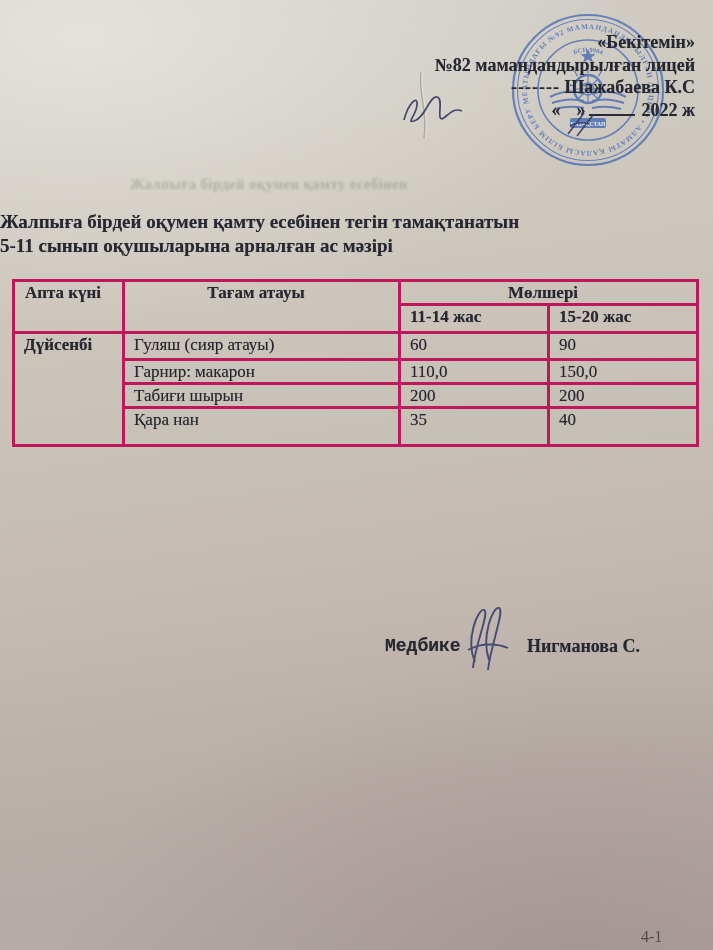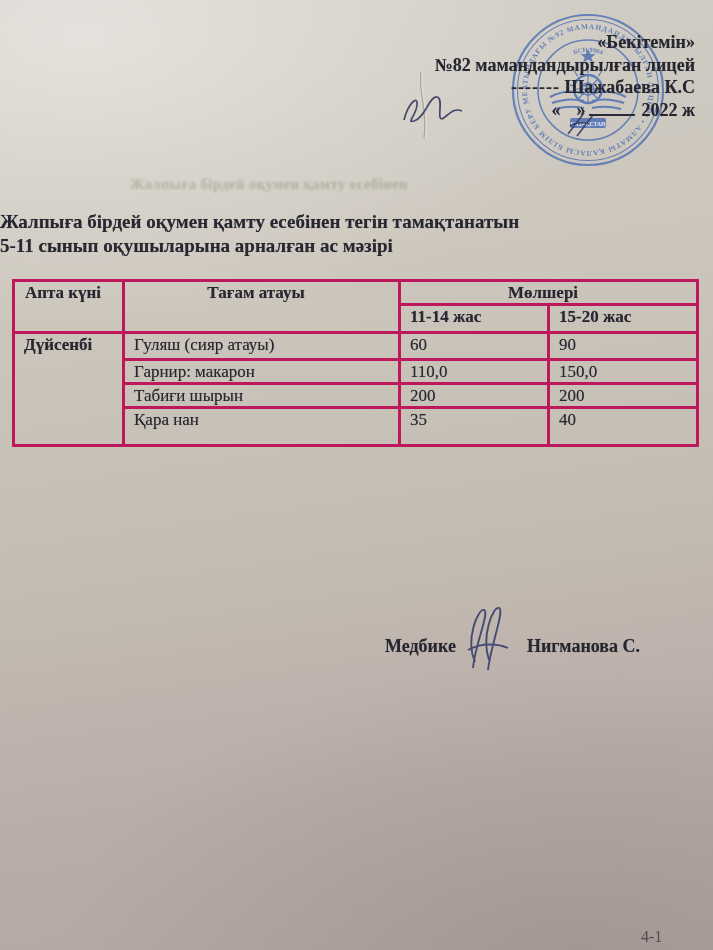--- a/index.html
+++ b/index.html
@@ -58,21 +58,21 @@
     text-align:left;vertical-align:top;
     font-weight:normal;overflow:hidden;white-space:nowrap;
   }
   .menu thead th{font-weight:bold;}
   .menu th.c{text-align:center;}
   .menu td.day{font-weight:bold;}
   tr.hr1{height:23px;} tr.hr2{height:28px;}
   tr.r0{height:27px;} tr.r1{height:22px;margin-top:34px;} tr.r2{height:22px;} tr.r3{height:38px;}
 
   
-  .nurse-label{position:absolute;left:385px;top:636px;font-weight:bold;font-size:18px;z-index:2;}
+  .nurse-label{position:absolute;left:385px;top:636px;font-weight:bold;font-size:18px;z-index:2;font-family:Liberation Mono, monospace;}
   .nurse-name{position:absolute;left:527px;top:636px;font-weight:bold;font-size:18px;z-index:2;}
 
   .pageno{position:absolute;left:641px;top:928px;font-size:16px;color:#4e4b4e;z-index:2;}
 
   .crease{position:absolute;left:0;top:0;z-index:1;}
 </style>
 </head>
 <body>
 
 <div class="page">

